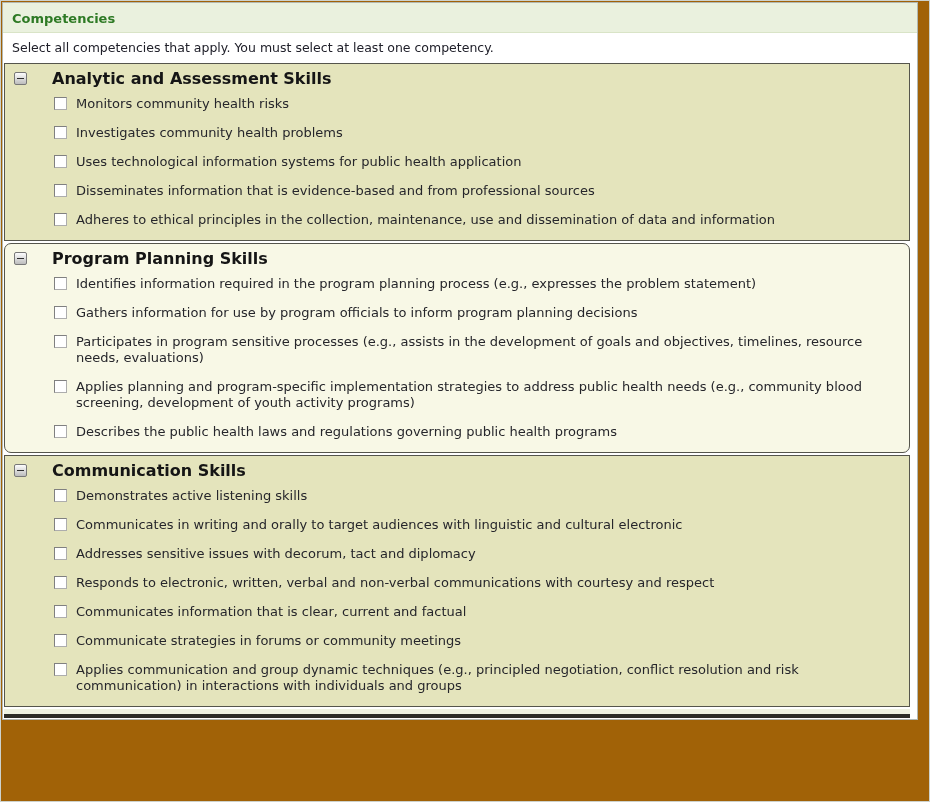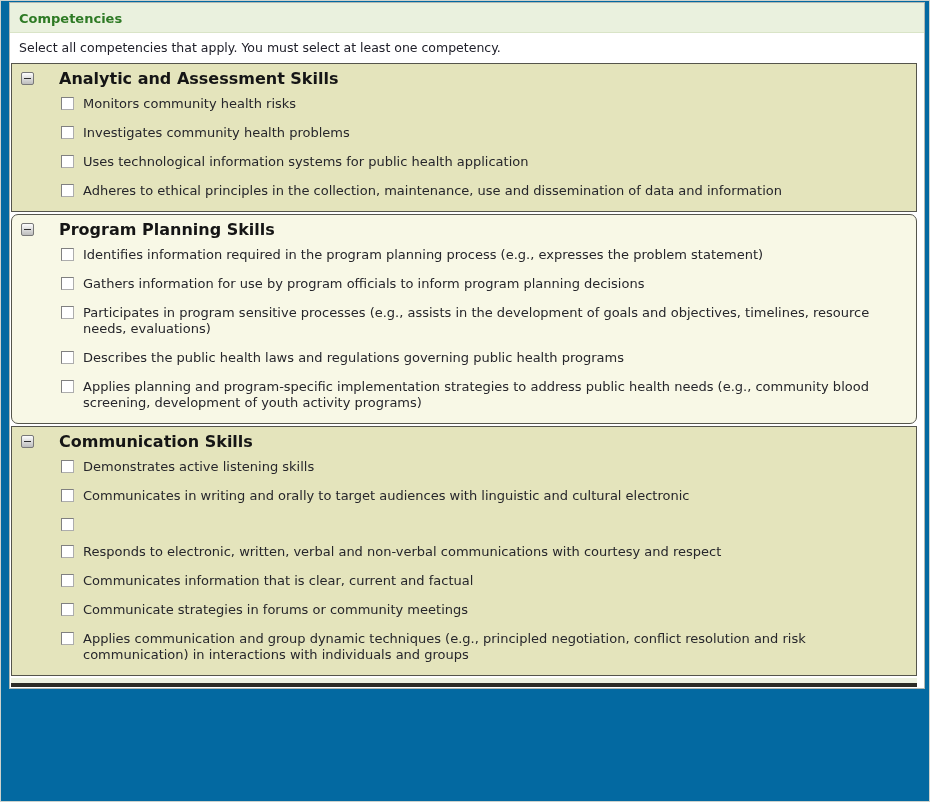--- a/index.html
+++ b/index.html
@@ -3,21 +3,21 @@
 <meta charset="utf-8">
 <style>
   html,body{margin:0;padding:0;background:#fff;}
   body{
     width:930px;height:802px;overflow:hidden;
     font-family:"DejaVu Sans","Liberation Sans",sans-serif;
     -webkit-font-smoothing:antialiased;
   }
   .outer{
     box-sizing:border-box;width:930px;height:802px;
-    border:1px solid #cdd2cd;background:#0369a1;padding-left:7px;
+    border:1px solid #cdd2cd;background:#a16207;
   }
   .widget{
     box-sizing:border-box;margin:1px 11px 0 1px;width:916px;
     border:1px solid #b2b8b2;background:#fff;
   }
   .band{
     background:#eaf1de;border-bottom:1px solid #d9e4c7;
     padding:5px 9px 5px 9px;
   }
   .band-title{font-size:13px;font-weight:bold;color:#2e7a25;}
@@ -91,20 +91,24 @@
         <div class="item">
           <span class="checkbox"></span>
           <span class="item-label">Investigates community health problems</span>
         </div>
         <div class="item">
           <span class="checkbox"></span>
           <span class="item-label">Uses technological information systems for public health application</span>
         </div>
         <div class="item">
           <span class="checkbox"></span>
+          <span class="item-label">Disseminates information that is evidence-based and from professional sources</span>
+        </div>
+        <div class="item">
+          <span class="checkbox"></span>
           <span class="item-label">Adheres to ethical principles in the collection, maintenance, use and dissemination of data and information</span>
         </div>
       </div>
     </div>
 
     <div class="section cream">
       <div class="sec-header">
         <span class="collapse-btn"></span>
         <span class="sec-title">Program Planning Skills</span>
       </div>
@@ -116,45 +120,46 @@
         <div class="item">
           <span class="checkbox"></span>
           <span class="item-label">Gathers information for use by program officials to inform program planning decisions</span>
         </div>
         <div class="item">
           <span class="checkbox"></span>
           <span class="item-label">Participates in program sensitive processes (e.g., assists in the development of goals and objectives, timelines, resource needs, evaluations)</span>
         </div>
         <div class="item">
           <span class="checkbox"></span>
-          <span class="item-label">Describes the public health laws and regulations governing public health programs</span>
+          <span class="item-label">Applies planning and program-specific implementation strategies to address public health needs (e.g., community blood screening, development of youth activity programs)</span>
         </div>
         <div class="item">
           <span class="checkbox"></span>
-          <span class="item-label">Applies planning and program-specific implementation strategies to address public health needs (e.g., community blood screening, development of youth activity programs)</span>
+          <span class="item-label">Describes the public health laws and regulations governing public health programs</span>
         </div>
       </div>
     </div>
 
     <div class="section beige">
       <div class="sec-header">
         <span class="collapse-btn"></span>
         <span class="sec-title">Communication Skills</span>
       </div>
       <div class="items">
         <div class="item">
           <span class="checkbox"></span>
           <span class="item-label">Demonstrates active listening skills</span>
         </div>
         <div class="item">
           <span class="checkbox"></span>
           <span class="item-label">Communicates in writing and orally to target audiences with linguistic and cultural electronic</span>
         </div>
         <div class="item">
           <span class="checkbox"></span>
+          <span class="item-label">Addresses sensitive issues with decorum, tact and diplomacy</span>
         </div>
         <div class="item">
           <span class="checkbox"></span>
           <span class="item-label">Responds to electronic, written, verbal and non-verbal communications with courtesy and respect</span>
         </div>
         <div class="item">
           <span class="checkbox"></span>
           <span class="item-label">Communicates information that is clear, current and factual</span>
         </div>
         <div class="item">

